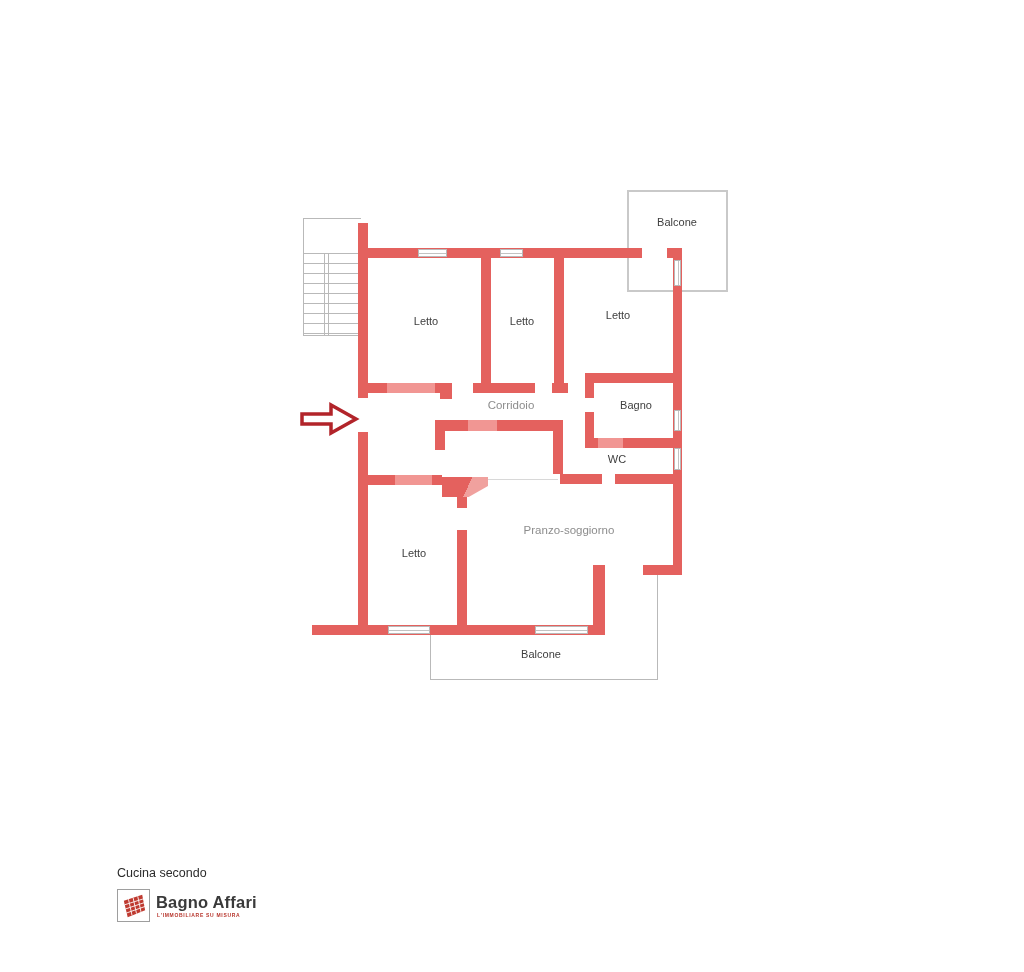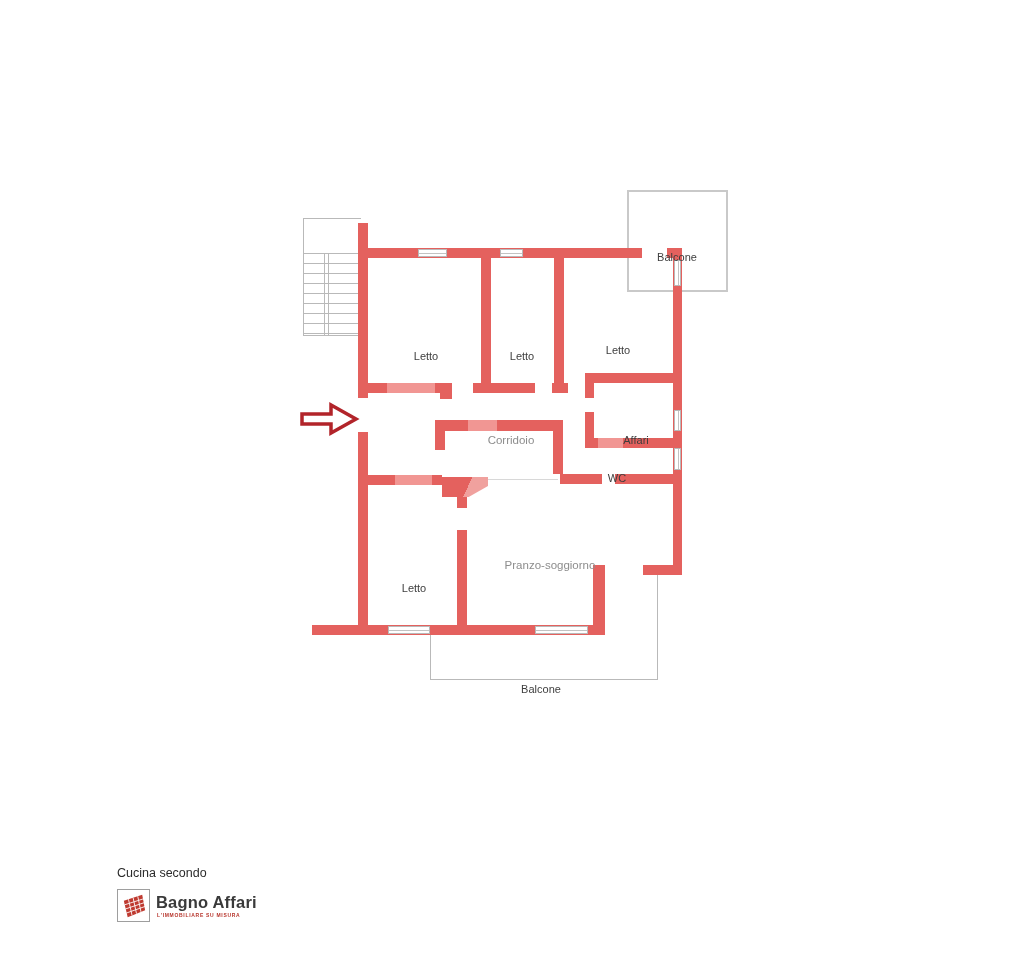--- a/index.html
+++ b/index.html
@@ -15,21 +15,21 @@
   .d{position:absolute;background:#f19693;z-index:3;}
   .leaf{position:absolute;z-index:2;
         background:linear-gradient(115deg,#e4615e 55%,#f0a19e 55%);
         clip-path:polygon(0 0,100% 0,100% 45%,58% 100%,0 100%);}
   
   .win,.winv{position:absolute;background:#ffffff;border:1px solid #b9b9b9;box-sizing:border-box;z-index:4;}
   .win::after{content:"";position:absolute;left:0;right:0;top:50%;height:1px;background:#c3c3c3;}
   .winv::after{content:"";position:absolute;top:0;bottom:0;left:50%;width:1px;background:#c3c3c3;}
   
   .lbl{position:absolute;z-index:5;font-size:11px;color:#3e3e3e;white-space:nowrap;
-       transform:translate(-50%,-50%);margin-top:35px;}
+       transform:translate(-50%,-50%);}
   .lbl.light{color:#8d8d8d;font-size:11.5px;}
   
   .arrow{position:absolute;z-index:5;}
   
   .floor-label{position:absolute;left:117px;top:866px;font-size:12.5px;color:#2b2b2b;z-index:5;}
   .logo-box{position:absolute;left:117px;top:889px;width:33px;height:33px;border:1px solid #9e9e9e;
             box-sizing:border-box;background:#fff;z-index:5;}
   .brand-name{position:absolute;left:156px;top:893px;font-size:16.5px;font-weight:bold;color:#3a3a3a;
               letter-spacing:.2px;z-index:5;}
   .brand-tagline{position:absolute;left:157px;top:912px;font-size:5px;letter-spacing:.7px;
@@ -105,23 +105,23 @@
   <div class="winv" style="left:674px;top:448px;width:7px;height:22px"></div>
 
   <svg class="arrow" style="left:298px;top:400px" width="62" height="38" viewBox="0 0 62 38">
     <path d="M4 14 H33 V5 L58 19 L33 33 V24 H4 Z" fill="#ffffff" stroke="#b2242a" stroke-width="3.5"></path>
   </svg>
 
   <div class="lbl" style="left:426px;top:321px">Letto</div>
   <div class="lbl" style="left:522px;top:321px">Letto</div>
   <div class="lbl" style="left:618px;top:315px">Letto</div>
   <div class="lbl light" style="left:511px;top:405px">Corridoio</div>
-  <div class="lbl" style="left:636px;top:405px">Affari</div>
-  <div class="lbl" style="left:617px;top:443px">WC</div>
-  <div class="lbl light" style="left:550px;top:530px">Pranzo-soggiorno</div>
+  <div class="lbl" style="left:636px;top:405px">Bagno</div>
+  <div class="lbl" style="left:617px;top:459px">WC</div>
+  <div class="lbl light" style="left:569px;top:530px">Pranzo-soggiorno</div>
   <div class="lbl" style="left:414px;top:553px">Letto</div>
   <div class="lbl" style="left:677px;top:222px">Balcone</div>
   <div class="lbl" style="left:541px;top:654px">Balcone</div>
 
   <div class="floor-label">Cucina secondo</div>
   <div class="logo-box">
     <svg width="31" height="31" viewBox="0 0 32 32">
       <g>
         <polygon points="6,11 25,5 28,21 10,28" fill="#bf3a30"></polygon>
         <g stroke="#ffffff" stroke-width="0.9">

